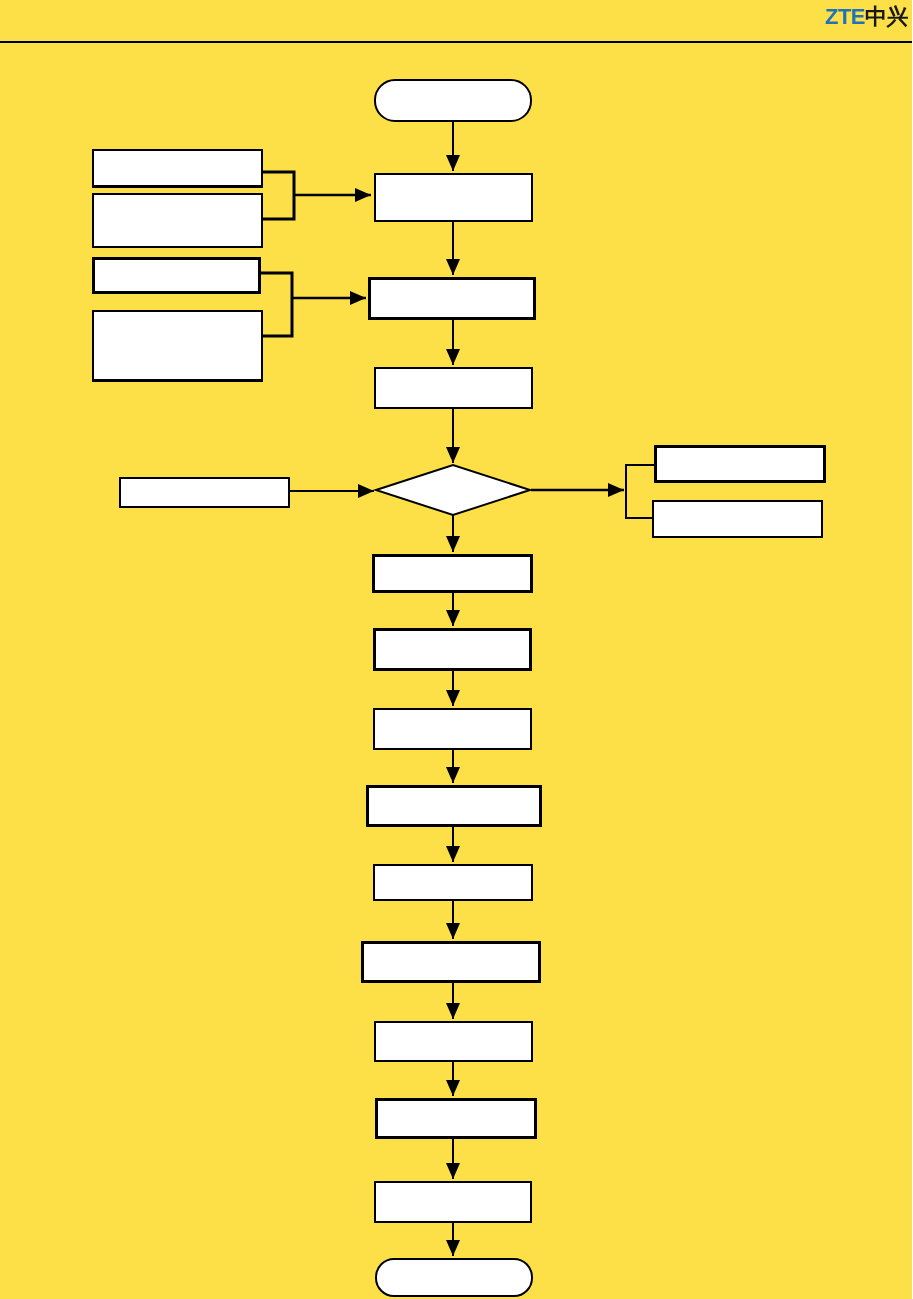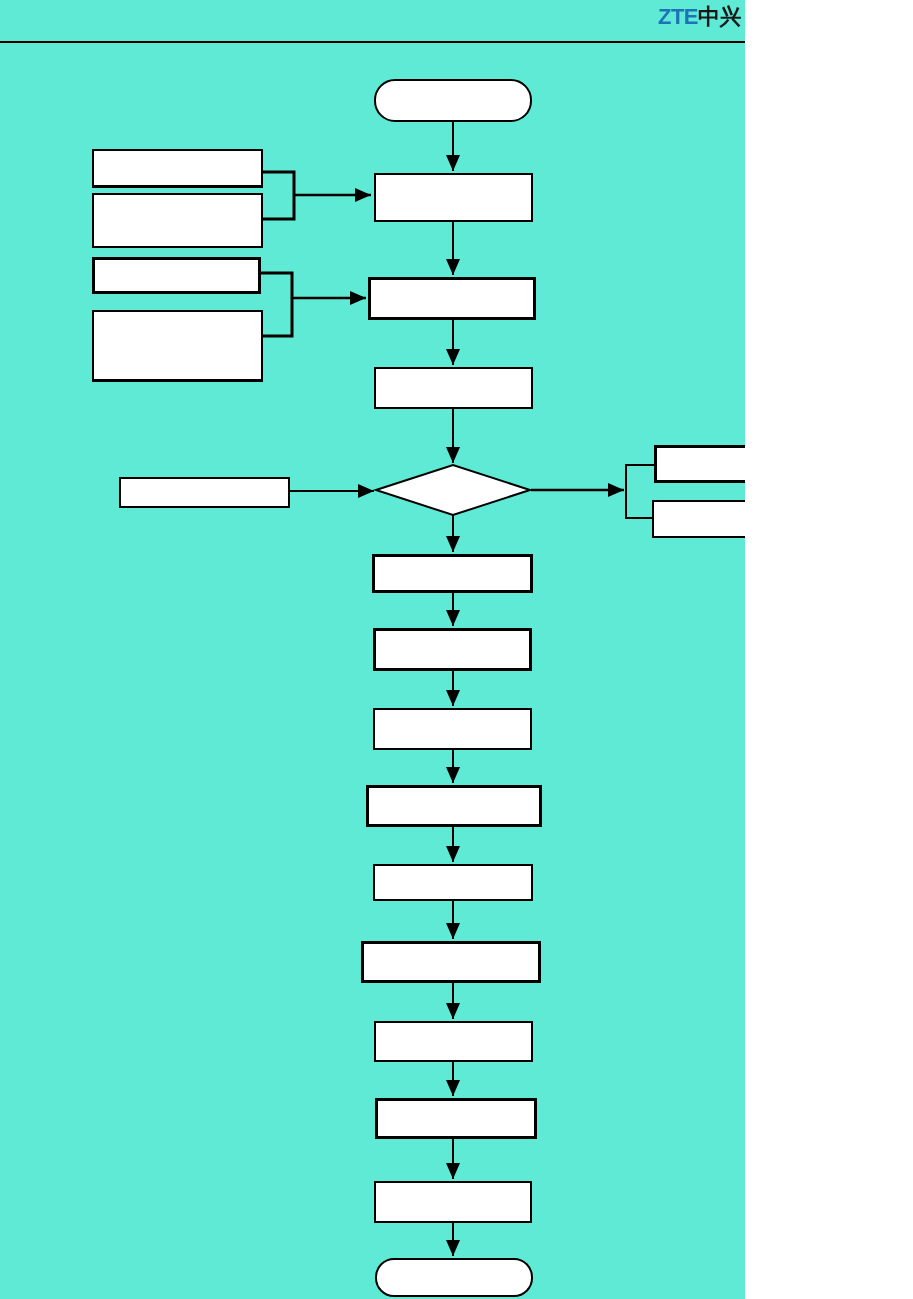--- a/index.html
+++ b/index.html
@@ -1,20 +1,20 @@
 <!DOCTYPE html>
 <html><head>
 <meta charset="utf-8">
 <style>
   html, body { margin: 0; padding: 0; background: #ffffff; }
   .page {
     position: relative;
-    width: 745px;
+    width: 912px;
     height: 1299px;
-    background: #5eead4;
+    background: #fde047;
     font-family: "Liberation Sans", sans-serif;
     overflow: hidden;
   }
   .logo {
     position: absolute;
     top: 4px;
     right: 4px;
     font-size: 22px;
     font-weight: bold;
     line-height: 26px;

